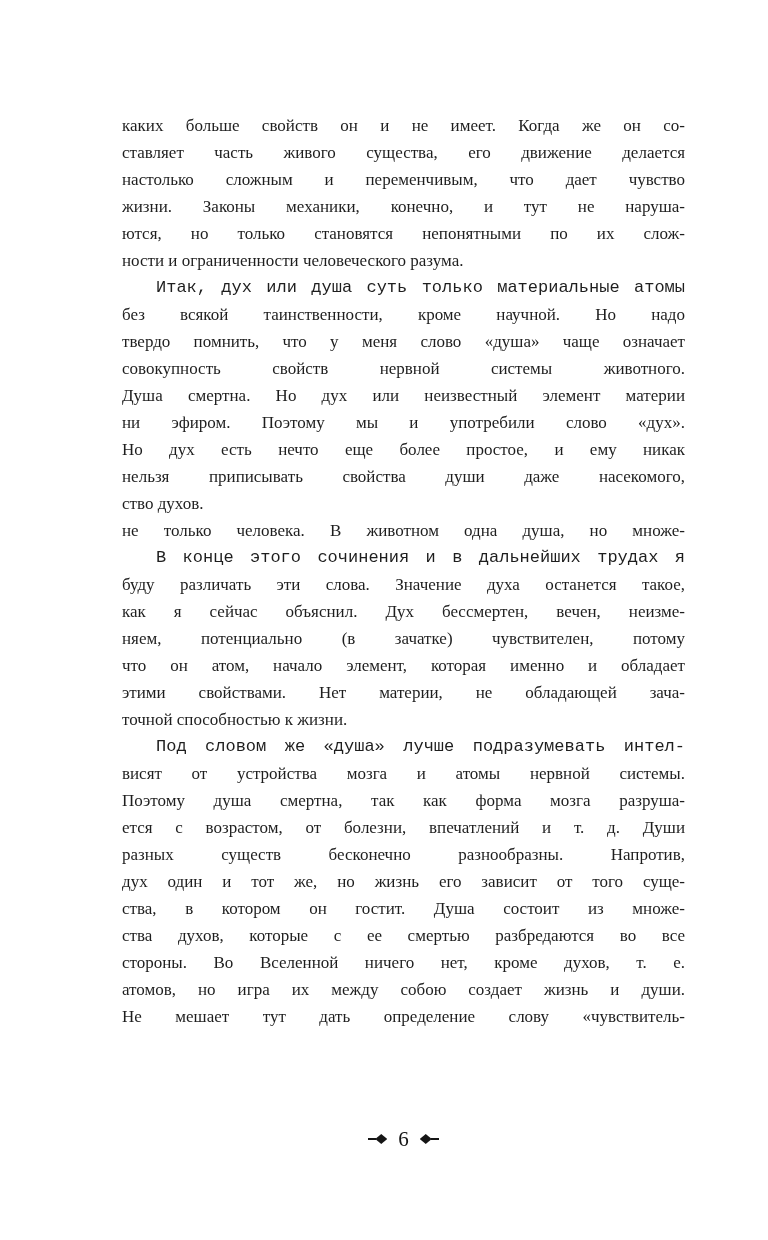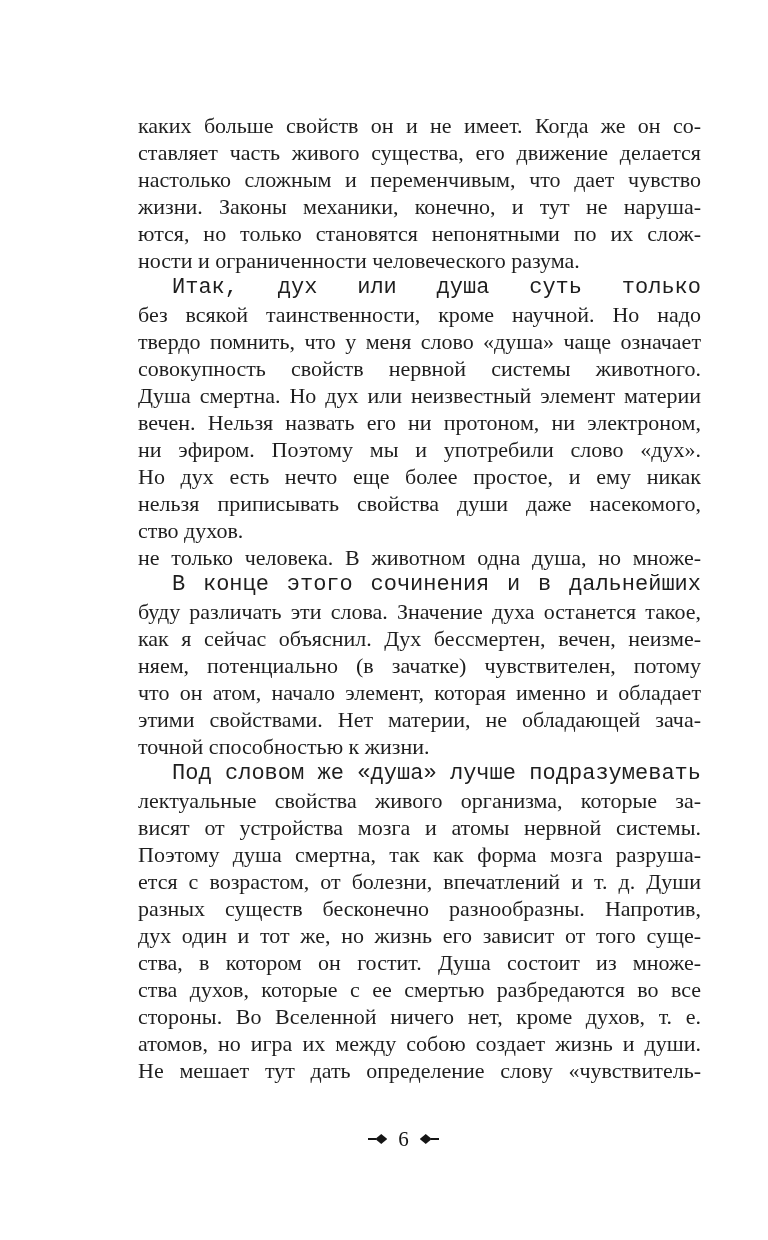--- a/index.html
+++ b/index.html
@@ -14,25 +14,25 @@
     overflow: hidden;
     font-family: "Liberation Serif", "DejaVu Serif", serif;
   }
   .page {
     position: absolute;
     inset: 0;
     background: #ffffff;
   }
   .text-block {
     position: absolute;
-    left: 138px;
+    left: 122px;
     top: 112px;
     width: 563px;
     color: #1e1e1e;
-    font-size: 22px;
+    font-size: 17px;
     line-height: 27px;
     font-kerning: normal;
   }
   .line {
     text-align: justify;
     text-align-last: justify;
     height: 27px;
     overflow: hidden;
   }
   .line.lastline {
@@ -88,35 +88,33 @@
       <div class="line">ставляет часть живого существа, его движение делается</div>
       <div class="line">настолько сложным и переменчивым, что дает чувство</div>
       <div class="line">жизни. Законы механики, конечно, и тут не наруша-</div>
       <div class="line">ются, но только становятся непонятными по их слож-</div>
       <div class="line lastline">ности и ограниченности человеческого разума.</div>
       <div class="line indent">Итак, дух или душа суть только материальные атомы</div>
       <div class="line">без всякой таинственности, кроме научной. Но надо</div>
       <div class="line">твердо помнить, что у меня слово «душа» чаще означает</div>
       <div class="line">совокупность свойств нервной системы животного.</div>
       <div class="line">Душа смертна. Но дух или неизвестный элемент материи</div>
-      <div class="line">вечен. Нельзя назвать его ни протоном, ни электроном,</div>
       <div class="line">ни эфиром. Поэтому мы и употребили слово «дух».</div>
       <div class="line">Но дух есть нечто еще более простое, и ему никак</div>
       <div class="line">нельзя приписывать свойства души даже насекомого,</div>
       <div class="line lastline">ство духов.</div>
       <div class="line">не только человека. В животном одна душа, но множе-</div>
       <div class="line indent">В конце этого сочинения и в дальнейших трудах я</div>
       <div class="line">буду различать эти слова. Значение духа останется такое,</div>
       <div class="line">как я сейчас объяснил. Дух бессмертен, вечен, неизме-</div>
       <div class="line">няем, потенциально (в зачатке) чувствителен, потому</div>
       <div class="line">что он атом, начало элемент, которая именно и обладает</div>
       <div class="line">этими свойствами. Нет материи, не обладающей зача-</div>
       <div class="line lastline">точной способностью к жизни.</div>
       <div class="line indent">Под словом же «душа» лучше подразумевать интел-</div>
-      <div class="line">лектуальные свойства живого организма, которые за-</div>
       <div class="line">висят от устройства мозга и атомы нервной системы.</div>
       <div class="line">Поэтому душа смертна, так как форма мозга разруша-</div>
       <div class="line">ется с возрастом, от болезни, впечатлений и т. д. Души</div>
       <div class="line">разных существ бесконечно разнообразны. Напротив,</div>
       <div class="line">дух один и тот же, но жизнь его зависит от того суще-</div>
       <div class="line">ства, в котором он гостит. Душа состоит из множе-</div>
       <div class="line">ства духов, которые с ее смертью разбредаются во все</div>
       <div class="line">стороны. Во Вселенной ничего нет, кроме духов, т. е.</div>
       <div class="line">атомов, но игра их между собою создает жизнь и души.</div>
       <div class="line">Не мешает тут дать определение слову «чувствитель-</div>

